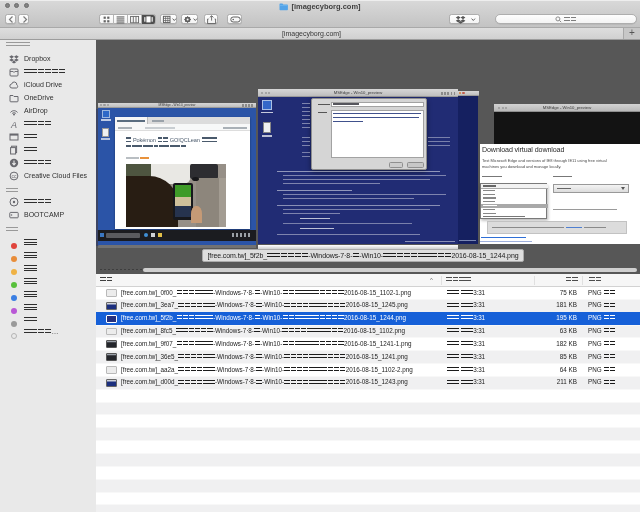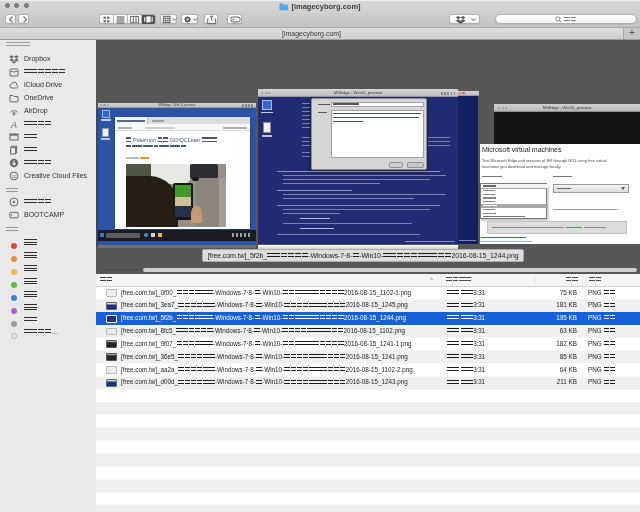--- a/index.html
+++ b/index.html
@@ -229,21 +229,21 @@
 
  <div class="abs" style="left:398px;top:64px;width:146px;height:8px;background:linear-gradient(#d2d2d2,#b9b9b9);border-bottom:.5px solid #8f8f8f">
    <span class="mdots" style="left:4px;top:2.8px"></span>
       <span class="mdots" style="left:7.6px;top:2.8px"></span>
       <span class="mdots" style="left:11.2px;top:2.8px"></span>
    <div class="abs" style="left:0;top:0;width:146px;text-align:center;font-size:4.2px;color:#3c3c3c;line-height:8px">MSEdge - Win10_preview</div>
  </div>
  <div class="abs" style="left:398px;top:72px;width:146px;height:32px;background:#131313"></div>
 
  <div class="abs" style="left:384px;top:104px;width:160px;height:100px;background:#fff">
-   <div class="abs" style="left:2px;top:2px;font-size:7.1px;color:#2b2b2b;white-space:nowrap;letter-spacing:-.1px">Microsoft virtual machines</div>
+   <div class="abs" style="left:2px;top:2px;font-size:7.1px;color:#2b2b2b;white-space:nowrap;letter-spacing:-.1px">Download virtual download</div>
    <div class="abs" style="left:2px;top:14px;font-size:4px;color:#484848;white-space:nowrap">Test Microsoft Edge and versions of IE8 through IE11 using free virtual</div>
    <div class="abs" style="left:2px;top:20px;font-size:4px;color:#484848;white-space:nowrap">machines you download and manage locally.</div>
    <div class="abs" style="left:2px;top:31.5px;width:20px;height:1.4px;background:#777"></div>
    <div class="abs" style="left:73px;top:31.5px;width:19px;height:1.4px;background:#777"></div>
 
    <div class="abs" style="left:0px;top:38.5px;width:67px;height:36px;background:#fff;border:.5px solid #7a7a7a;box-shadow:1px 1.5px 3px rgba(0,0,0,.3)">
      <div class="abs" style="left:0;top:0;width:67px;height:5px;border-bottom:.5px solid #aaa;background:#f2f2f2"></div>
      <div class="abs" style="left:2px;top:1.6px;width:13px;height:1.6px;background:#666"></div>
      <div class="abs" style="left:2px;top:6.2px;width:12px;height:1.4px;background:#888"></div>
      <div class="abs" style="left:2px;top:10px;width:12px;height:1.4px;background:#888"></div>

